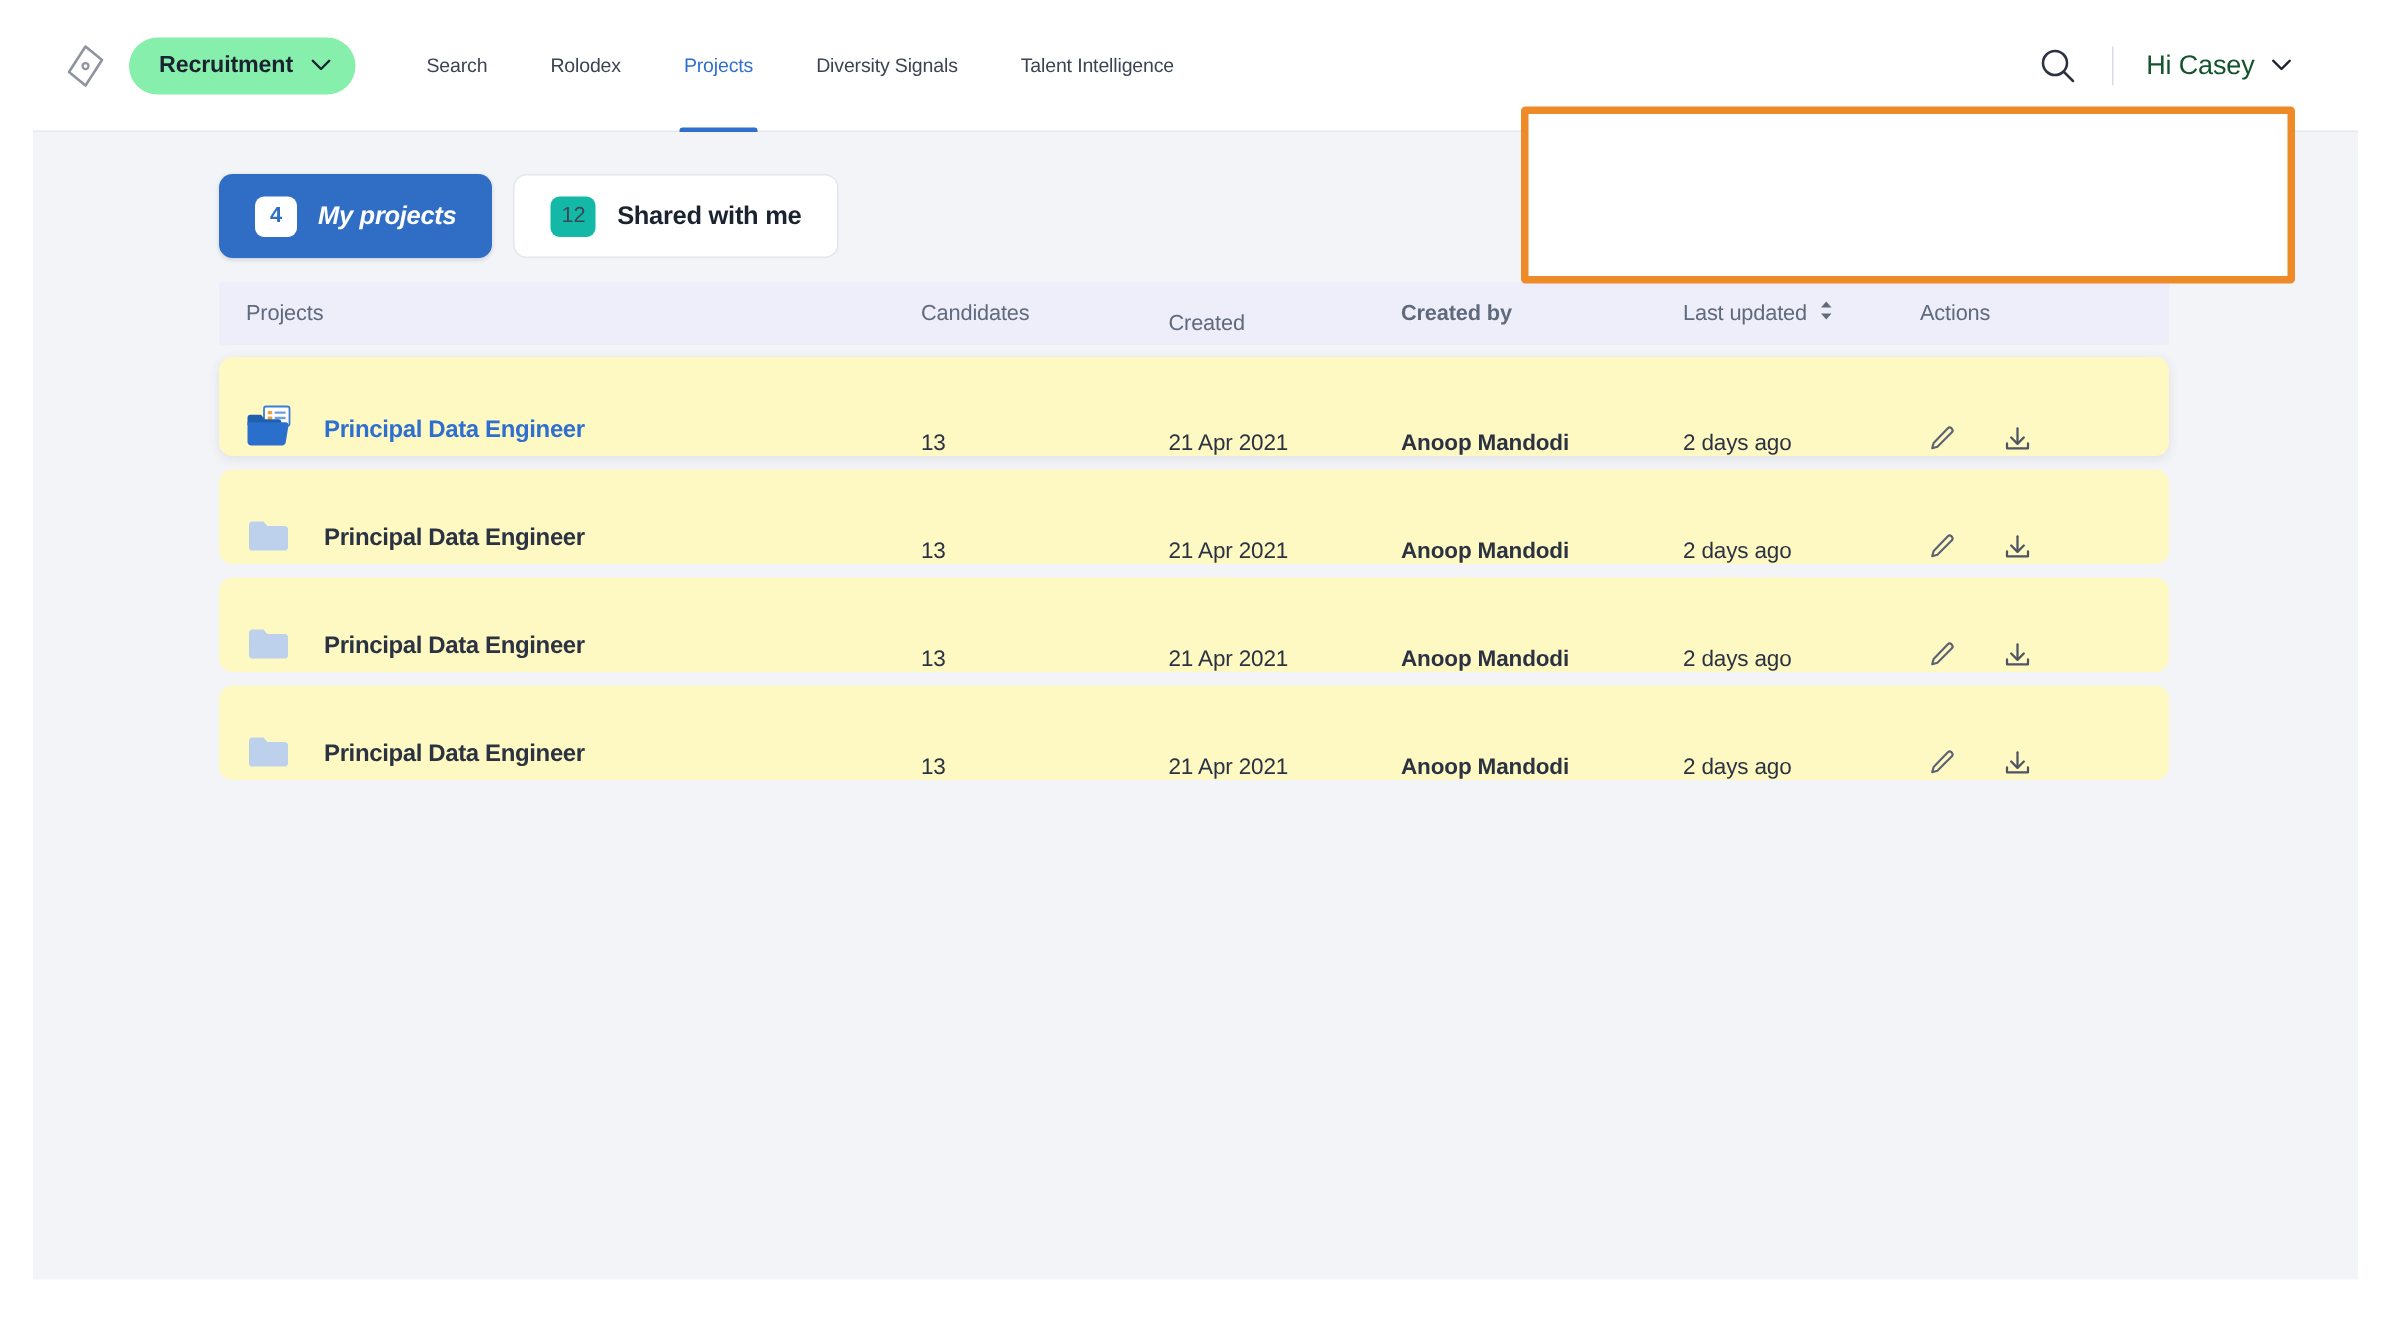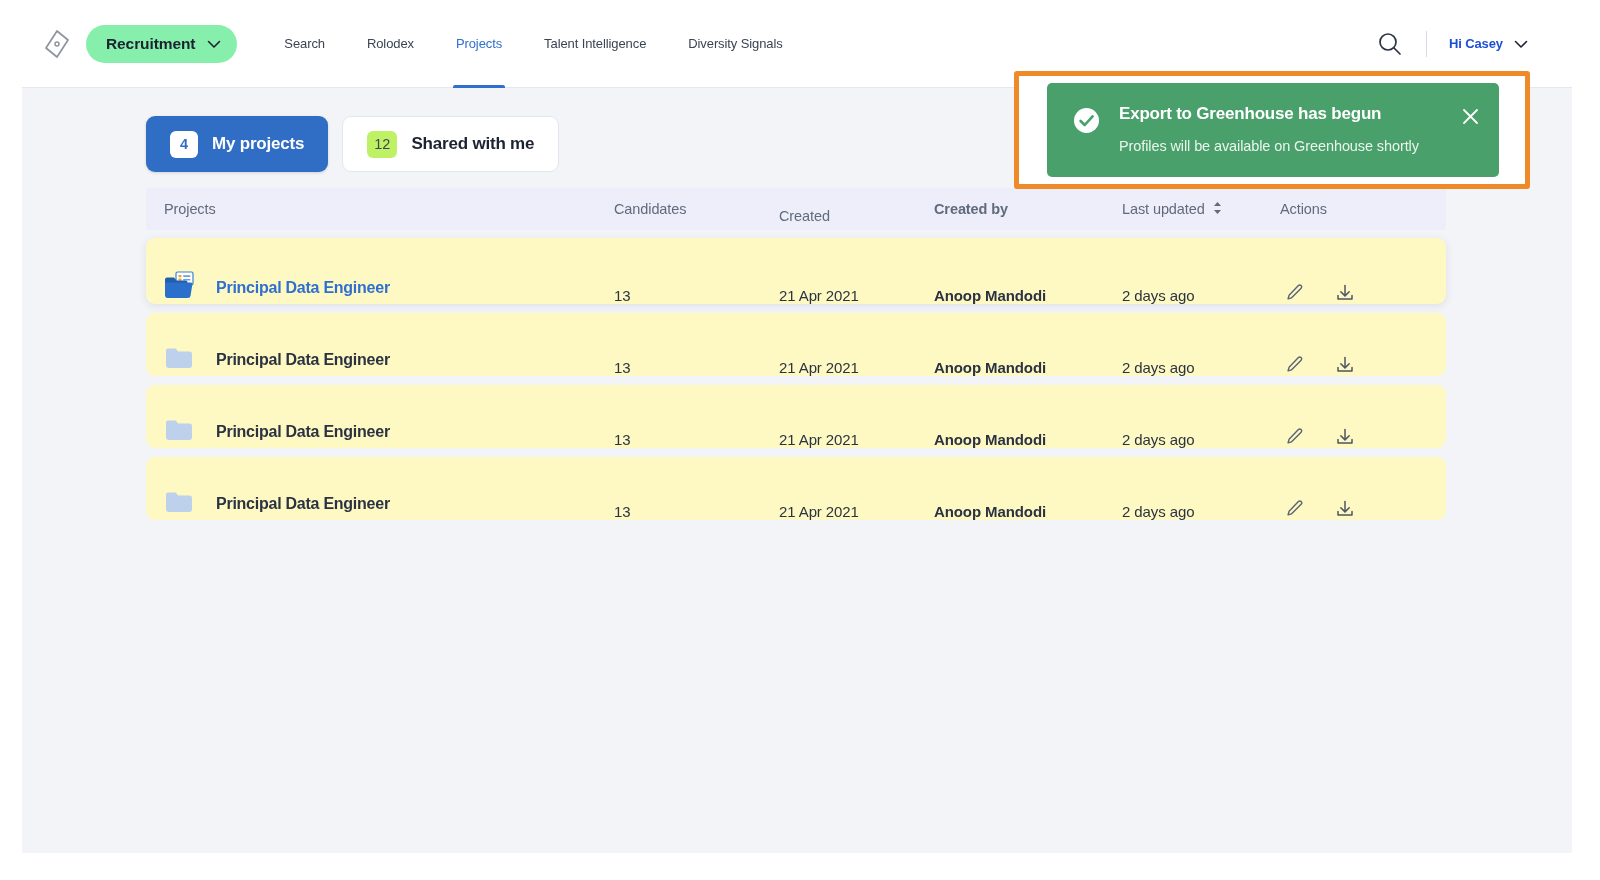--- a/index.html
+++ b/index.html
@@ -99,21 +99,21 @@
   }
   .hdr-divider {
     width: 1px; height: 26px; background: #d8dbe3;
     margin: 0 22px 0 14px;
   }
   .user-menu {
     display: flex; align-items: center; gap: 11px;
     cursor: pointer;
   }
   .user-menu .uname {
-    font-size: 13px; font-weight: bold; color: #1d4ed8;
+    font-size: 18px; font-weight: normal; color: #14532d;
     letter-spacing: -0.1px;
   }
 
   
   .content {
     position: absolute;
     left: 22px;
     top: 88px;
     width: 1550px;
     height: 765px;
@@ -148,23 +148,23 @@
   }
   .seg .count {
     min-width: 28px;
     height: 27px;
     border-radius: 6px;
     display: flex; align-items: center; justify-content: center;
     font-size: 14.5px;
     padding: 0 7px;
   }
   .seg.primary .count { background: #ffffff; color: #2f6ec4; font-weight: bold; }
-  .seg.secondary .count { background: #bef264; color: #3d4757; }
+  .seg.secondary .count { background: #14b8a6; color: #3d4757; }
   .seg .seg-label { font-size: 17px; letter-spacing: -0.2px; }
-  .seg.primary .seg-label { color: #ffffff; font-weight: bold; }
+  .seg.primary .seg-label { color: #ffffff; font-weight: bold; font-style: italic; }
   .seg.secondary .seg-label { color: #1b2330; font-weight: bold; }
 
   .search-box {
     position: absolute;
     right: 20px;
     top: 0;
     width: 300px;
     height: 52px;
     background: #ffffff;
     border: 1px solid #e3e6ee;
@@ -307,24 +307,24 @@
       <div class="nav-item">
         <span>Search</span>
       </div>
       <div class="nav-item">
         <span>Rolodex</span>
       </div>
       <div class="nav-item active">
         <span>Projects</span>
       </div>
       <div class="nav-item">
+        <span>Diversity Signals</span>
+      </div>
+      <div class="nav-item">
         <span>Talent Intelligence</span>
-      </div>
-      <div class="nav-item">
-        <span>Diversity Signals</span>
       </div>
     </div>
 
     <div class="header-right">
       <div class="search-icon-btn">
         <svg width="26" height="26" viewBox="0 0 26 26">
           <circle cx="11" cy="11" r="8" fill="none" stroke="#2b3342" stroke-width="1.7"></circle>
           <line x1="17" y1="17" x2="23" y2="23" stroke="#2b3342" stroke-width="1.7" stroke-linecap="round"></line>
         </svg>
       </div>
@@ -546,32 +546,14 @@
             </svg>
           </span>
         </div>
       </div>
 
     </div>
   </div>
 
   <div class="toast-highlight"></div>
 
-  <div class="toast">
-    <span class="check">
-      <svg width="27" height="27" viewBox="0 0 27 27">
-        <circle cx="13.5" cy="13.5" r="12.5" fill="#ffffff"></circle>
-        <path d="M7.6 14 L11.7 18 L19.6 9.3" fill="none" stroke="#4aa06b" stroke-width="2.6" stroke-linecap="round" stroke-linejoin="round"></path>
-      </svg>
-    </span>
-    <div class="ttext">
-      <div class="ttitle">Export to Greenhouse has begun</div>
-      <div class="tsub">Profiles will be available on Greenhouse shortly</div>
-    </div>
-    <span class="tclose">
-      <svg width="19" height="19" viewBox="0 0 19 19">
-        <line x1="3" y1="3" x2="16" y2="16" stroke="#ffffff" stroke-width="1.8" stroke-linecap="round"></line>
-        <line x1="16" y1="3" x2="3" y2="16" stroke="#ffffff" stroke-width="1.8" stroke-linecap="round"></line>
-      </svg>
-    </span>
-  </div>
 
 </div>
 
 </body></html>

